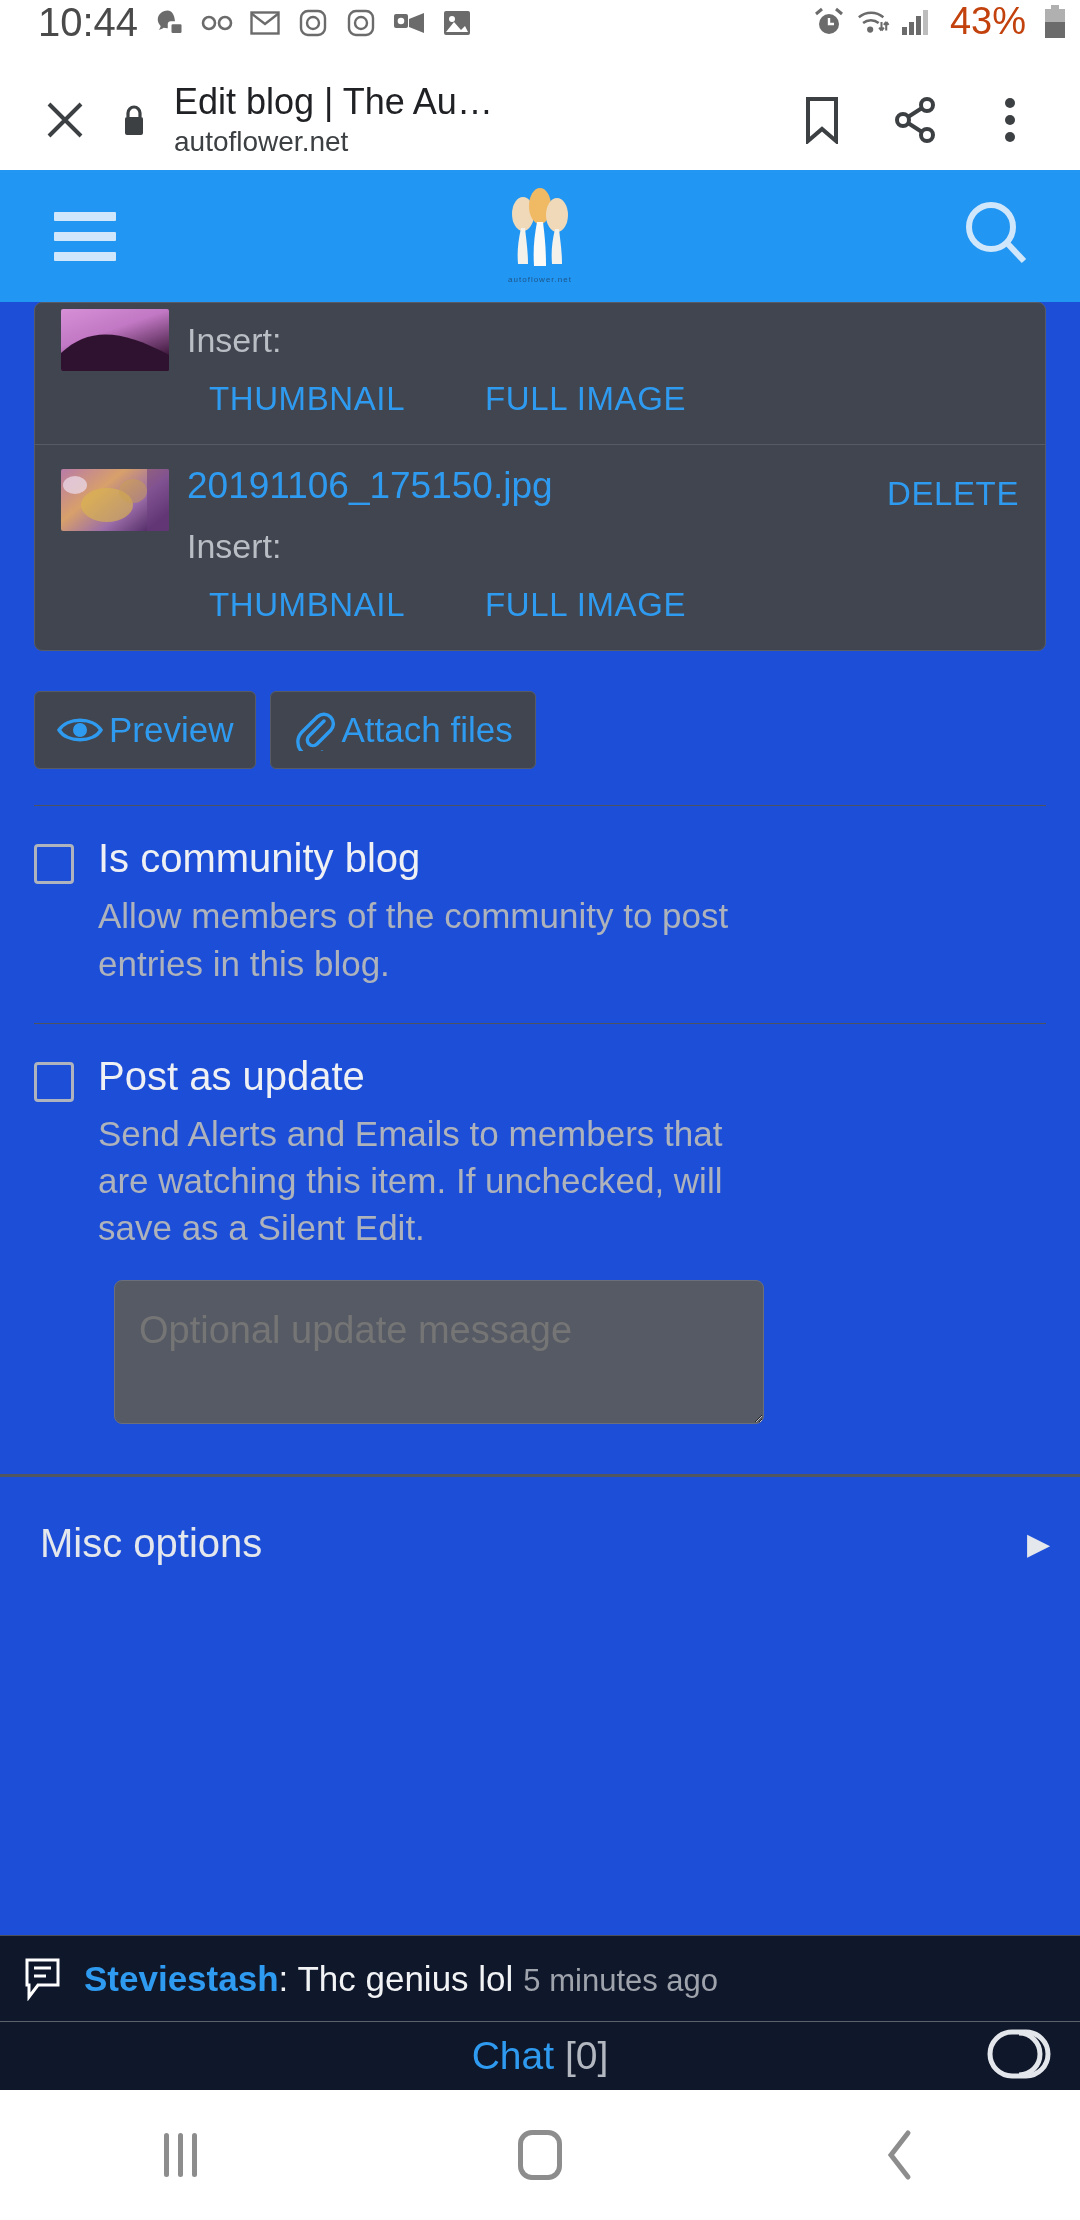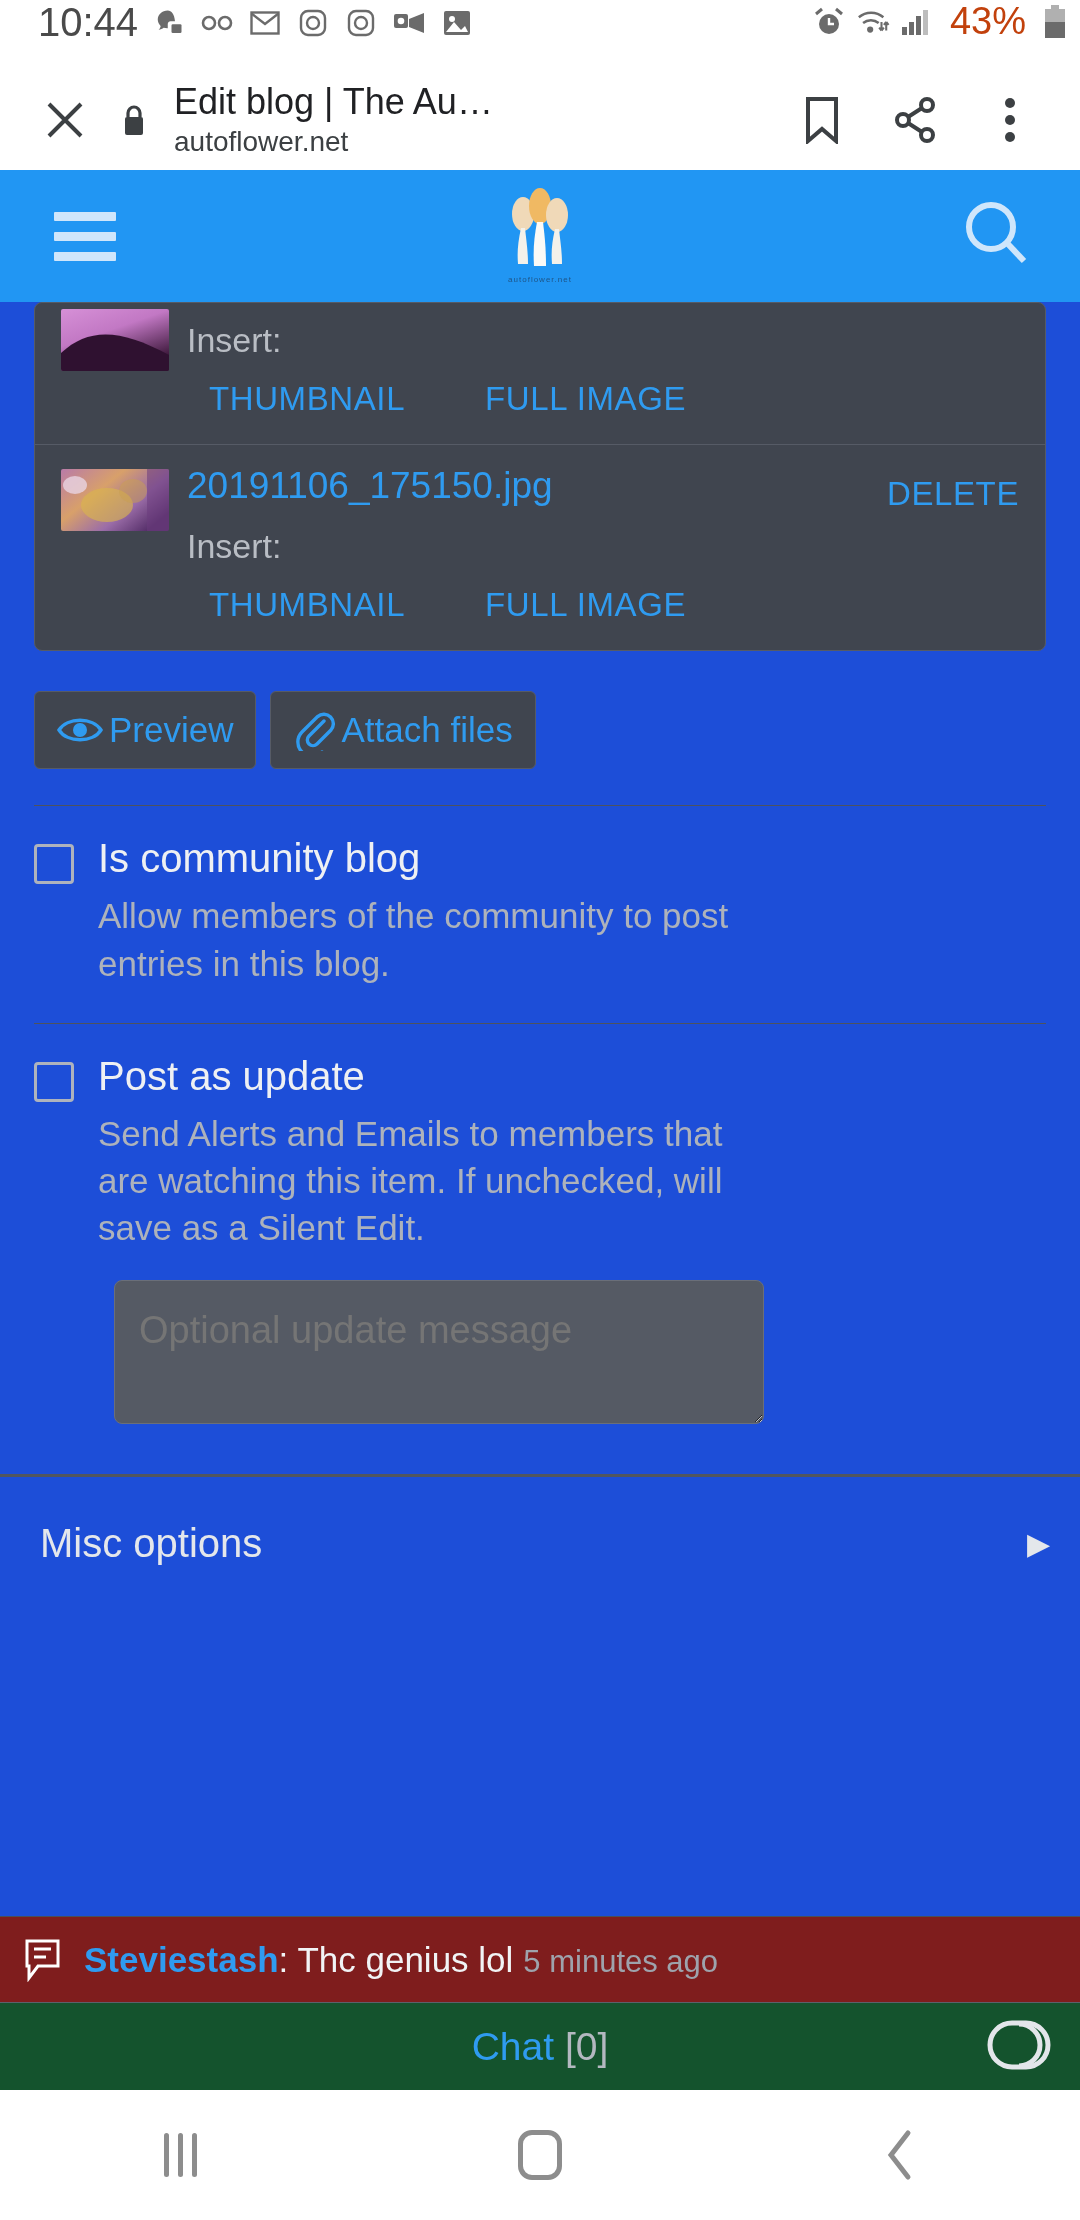--- a/index.html
+++ b/index.html
@@ -110,31 +110,31 @@
   .misc-row {
     display: flex; align-items: center; justify-content: space-between;
     padding: 44px 30px 0 40px;
   }
   .misc-label { color: #e4e7eb; font-size: 40px; }
   .misc-arrow { color: #e4e7eb; font-size: 30px; }
 
   
   .chatdock { position: absolute; left: 0; right: 0; bottom: 130px; }
   .chat-notice {
-    background: #7f1d1d; border-top: 1px solid #4a4f59;
+    background: #0f172a; border-top: 1px solid #4a4f59;
     display: flex; align-items: center; gap: 18px;
     padding: 36px 24px; height: 86px;
   }
   .chat-notice svg { display:block; flex: 0 0 auto; }
   .chat-line { font-size: 35px; color: #f1f3f5; white-space: nowrap; }
   .chat-user { color: #2f9bf0; font-weight: bold; }
   .chat-time { color: #9ea3ac; font-size: 31px; margin-left: 10px; }
   .chat-bar {
-    background: #14532d; border-top: 1px solid #5c616b;
-    height: 88px; display: flex; align-items: center; position: relative;
+    background: #0f172a; border-top: 1px solid #5c616b;
+    height: 69px; display: flex; align-items: center; position: relative;
   }
   .chat-title { width: 100%; text-align: center; font-size: 39px; color: #2f9bf0; }
   .chat-count { color: #b3b8c0; }
   .chat-toggle { position: absolute; right: 28px; top: 50%; transform: translateY(-50%); }
 
   
   .navbar {
     position: absolute; left: 0; right: 0; bottom: 0;
     height: 130px; background: #ffffff;
     display: flex; align-items: center; justify-content: space-around;

